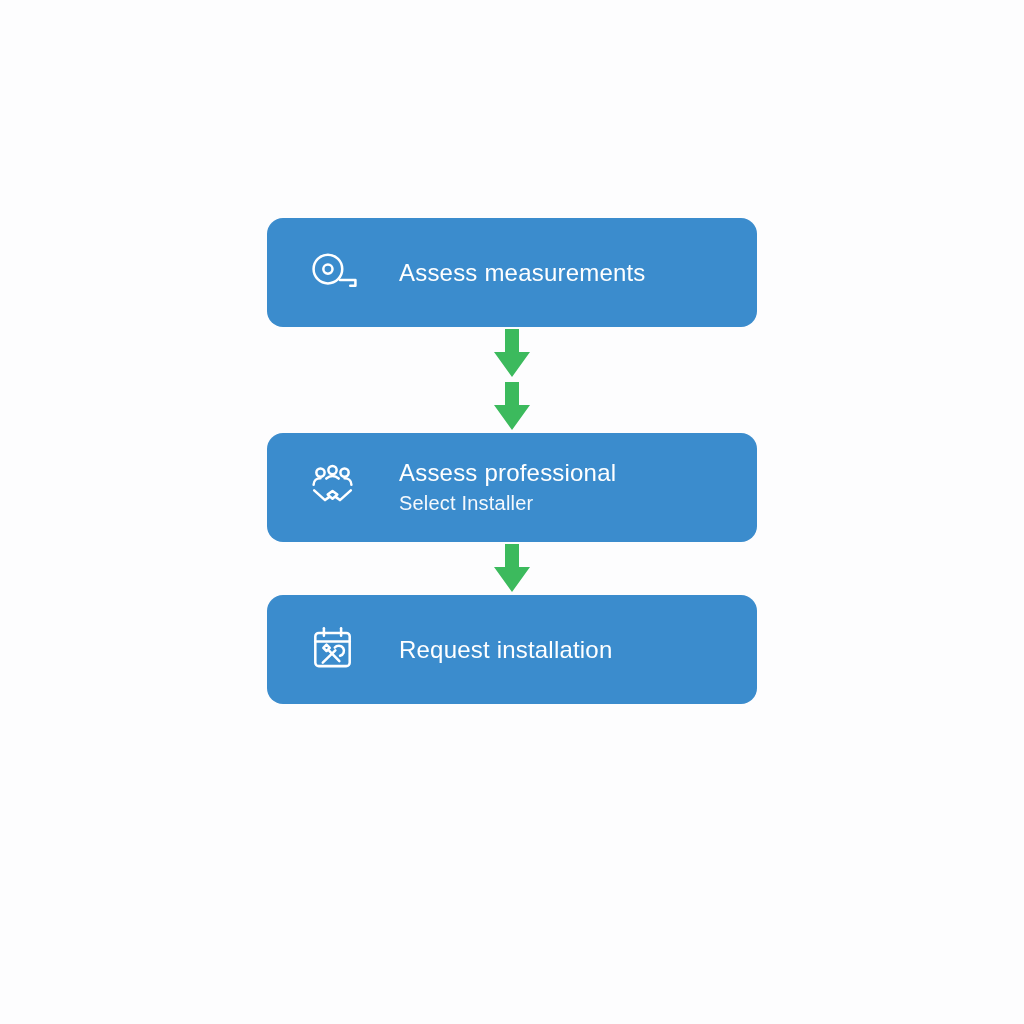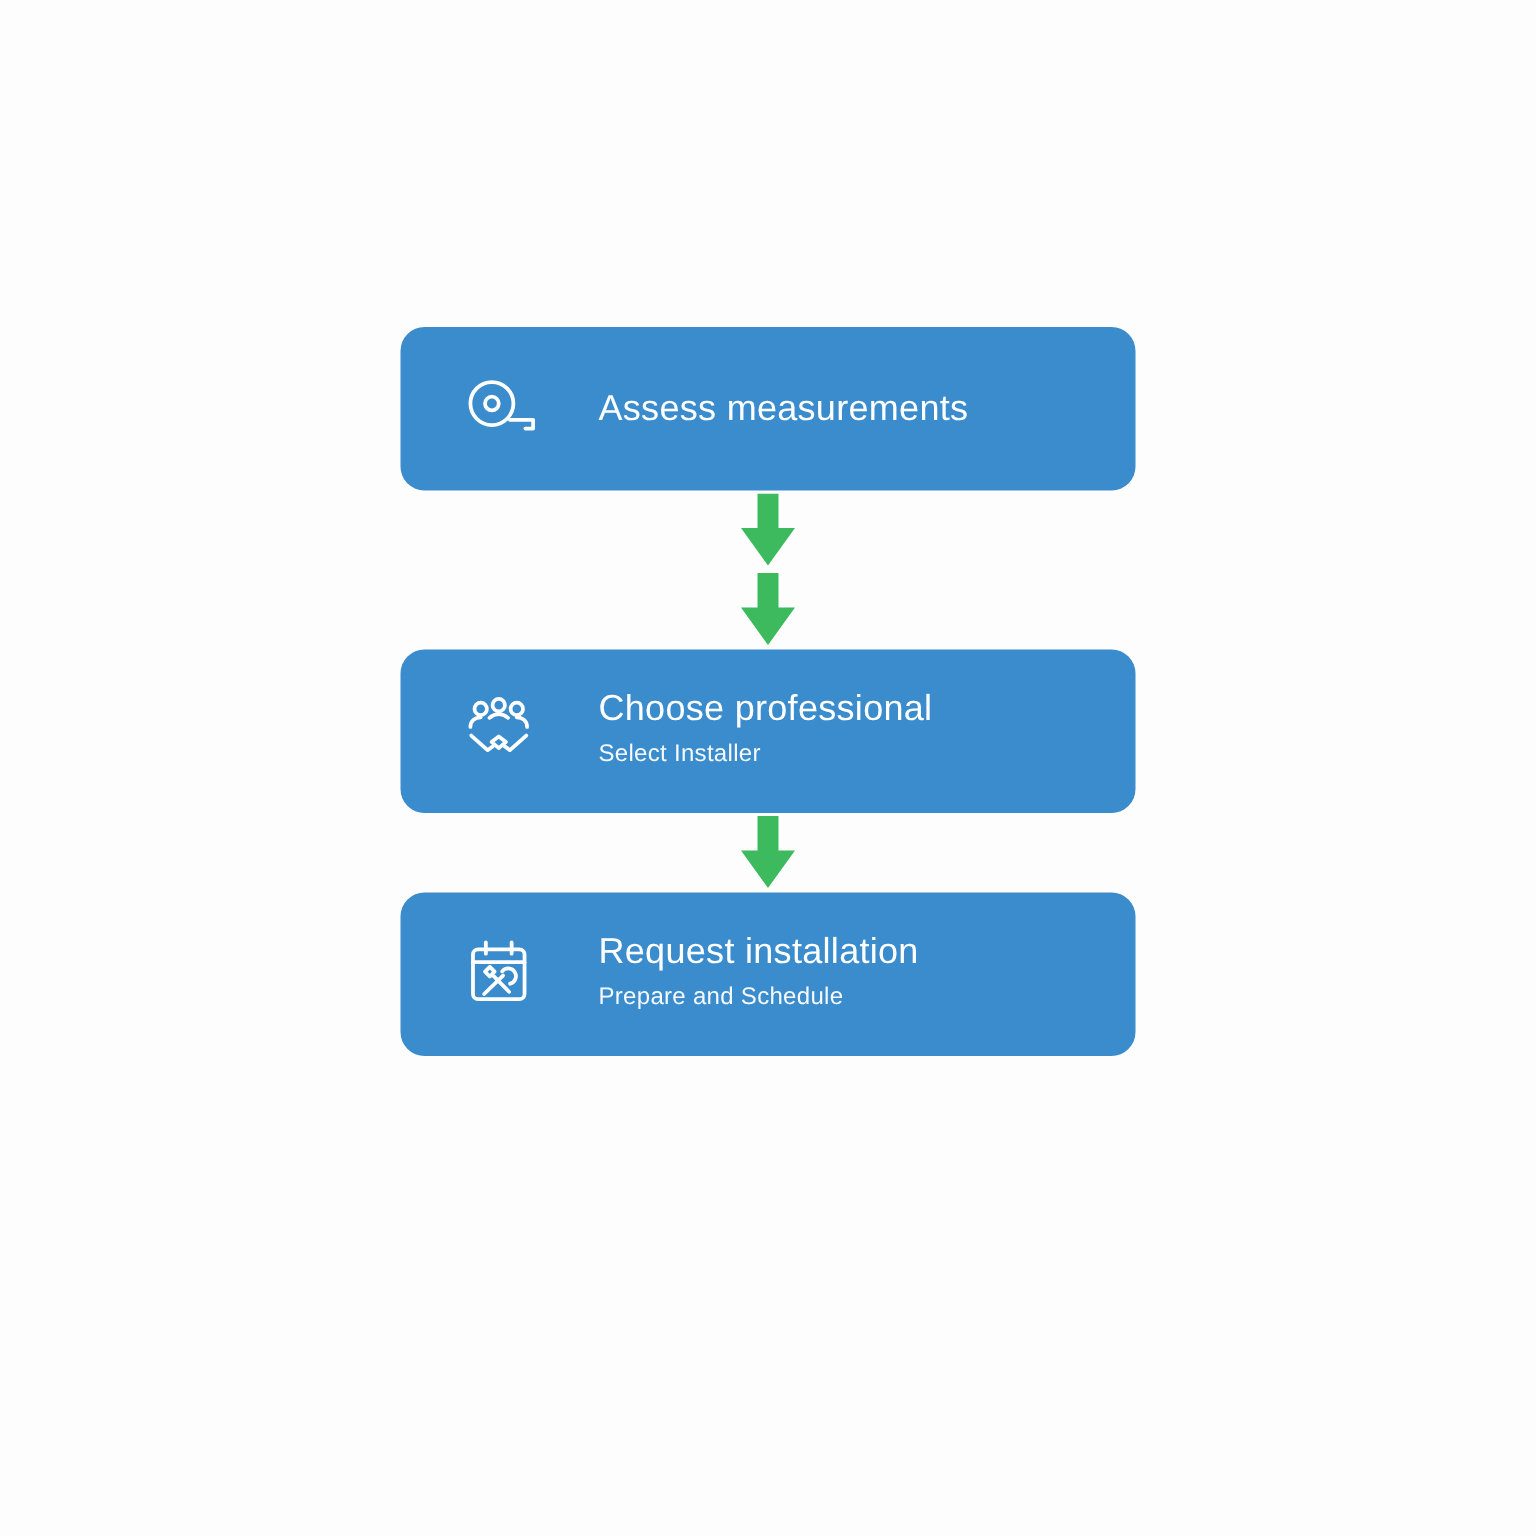--- a/index.html
+++ b/index.html
@@ -54,21 +54,21 @@
     display: flex;
     flex-direction: column;
     line-height: 30px;
   }
   .step .title {
     font-size: 24px;
     letter-spacing: 0.2px;
     font-weight: 400;
   }
   .step .subtitle {
-    font-size: 16px;
+    font-size: 20px;
     letter-spacing: 0.2px;
     color: rgba(255,255,255,0.95);
     font-weight: 400;
   }
   .arrow {
     height: 53px;
     display: flex;
     align-items: center;
     justify-content: center;
   }
@@ -116,21 +116,21 @@
           <circle cx="34.5" cy="11" r="3.6"></circle>
           <path d="M7.5 21.5 c0-3.4 2.7-5.6 6-5.6"></path>
           <path d="M40.5 21.5 c0-3.4 -2.7-5.6 -6-5.6"></path>
           <path d="M18.6 16.2 c1.8-1.5 3.5-2.2 5.4-2.2 s3.6 0.7 5.4 2.2"></path>
           <path d="M8 26.5 l9.5 8.5 3.5-2.6"></path>
           <path d="M40 26.5 l-9.5 8.5 -3.5-2.6"></path>
           <path d="M19.8 30.2 l4.2-3.2 4.2 3.2 -4.2 3.6 z"></path>
         </svg>
       </span>
       <span class="texts">
-        <span class="title">Choose professional</span>
+        <span class="title">Assess professional</span>
         <span class="subtitle">Select Installer</span>
       </span>
     </div>
 
     <div class="arrow">
       <svg width="38" height="49" viewBox="0 0 38 49">
         <polygon points="12,0 26,0 26,23 37,23 19,48 1,23 12,23" fill="#3cba5d"></polygon>
       </svg>
     </div>
 
@@ -142,18 +142,17 @@
           <line x1="16.5" y1="5.5" x2="16.5" y2="12"></line>
           <line x1="31.5" y1="5.5" x2="31.5" y2="12"></line>
           <path d="M15.5 35.5 L26.5 24.8"></path>
           <path d="M26 22.3 a4.5 4.5 0 1 1 4.6 7.2"></path>
           <path d="M21.2 25.2 L30 34.2"></path>
           <path d="M16 22.5 l2.8-2.8 2.8 2.8 -2.8 2.8 z"></path>
         </svg>
       </span>
       <span class="texts">
         <span class="title">Request installation</span>
-        <span class="subtitle">Prepare and Schedule</span>
       </span>
     </div>
 
   </div>
 </div>
 
 </body></html>

